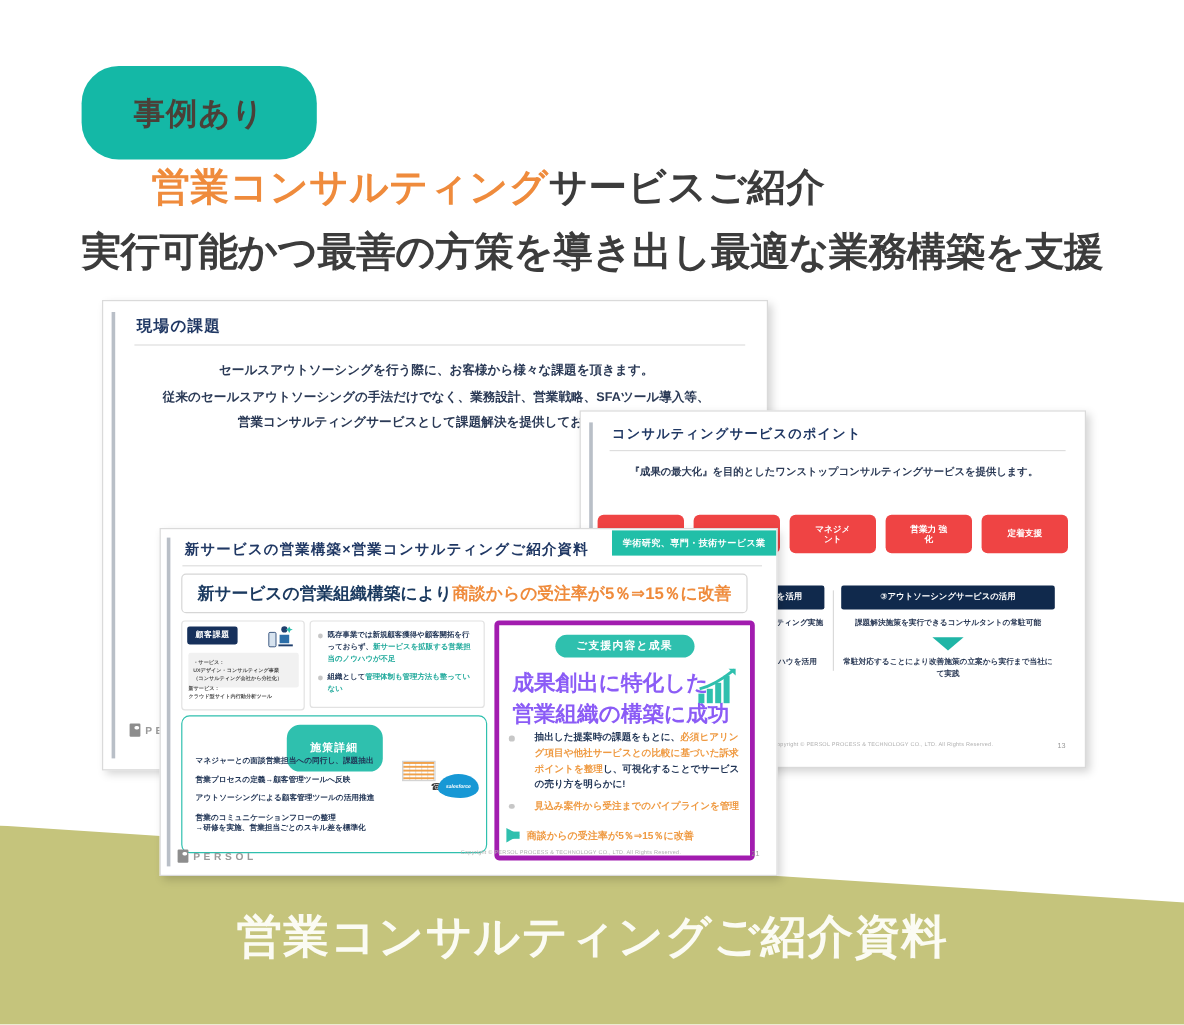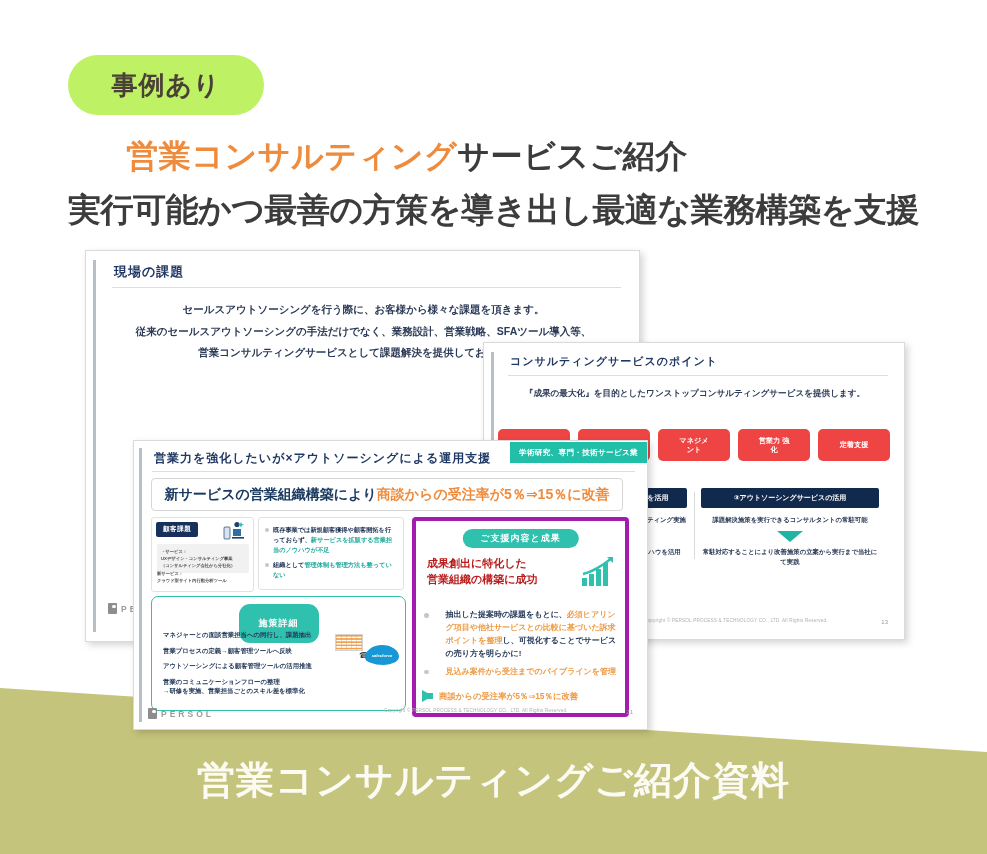--- a/index.html
+++ b/index.html
@@ -17,22 +17,22 @@
   
   .olive-band{
     position:absolute;left:0;top:660px;width:987px;height:194px;
     background:#c5c47c;
     clip-path:polygon(0 28px, 987px 92px, 987px 194px, 0 194px);
   }
 
   
   .badge{
     position:absolute;left:68px;top:55px;
-    width:196px;height:60px;border-radius:31px;
-    background:#bef264;
+    width:196px;height:78px;border-radius:31px;
+    background:#14b8a6;
     display:flex;align-items:center;justify-content:center;
   }
   .badge span{
     font-size:26px;font-weight:bold;color:#4a4038;letter-spacing:1px;
   }
 
   
   .headline{
     position:absolute;left:0;top:135px;width:814px;
     text-align:center;
@@ -233,21 +233,21 @@
     position:absolute;left:278px;top:76px;width:209px;height:192px;
     border:4px solid #a21caf;border-radius:4px;background:#fff;
   }
   .right-cap{
     position:absolute;left:50%;transform:translateX(-50%);top:8px;
     background:#2fc0ae;color:#fff;border-radius:11px;
     font-size:9px;font-weight:bold;padding:3px 18px;letter-spacing:1px;white-space:nowrap;
   }
   .right-head{
     position:absolute;left:11px;top:35px;
-    font-size:11px;font-weight:bold;line-height:1.45;color:#b91c1c;
+    font-size:18px;font-weight:bold;line-height:1.45;color:#8b5cf6;
   }
   .chart-ico{position:absolute;right:9px;top:36px;width:36px;height:30px;}
   .right-bullets{position:absolute;left:8px;top:88px;right:8px;}
   .rb{display:flex;gap:5px;margin-bottom:5px;}
   .rb .dot{flex:0 0 auto;width:4.5px;height:4.5px;border-radius:50%;background:#c7c7c7;margin-top:4px;}
   .rb .tx{font-size:8px;font-weight:bold;line-height:1.62;color:#1f3354;margin-left:12px;}
   .rb .tx .org{color:#ef9a42;}
   .arrow-line{position:absolute;left:6px;bottom:11px;display:flex;align-items:center;gap:6px;}
   .arrow-ico{
     width:0;height:0;border-top:6px solid transparent;border-bottom:6px solid transparent;
@@ -321,21 +321,21 @@
         <div class="tri"></div>
         <div class="mid-col-foot">常駐対応することにより改善施策の立案から実行まで当社にて実践</div>
       </div>
     </div>
     <div class="copy" style="left:160px;bottom:16px;">Copyright © PERSOL PROCESS &amp; TECHNOLOGY CO., LTD. All Rights Reserved.</div>
     <div class="pagenum" style="right:16px;bottom:14px;">13</div>
   </div>
 
   <div class="slide" id="slide-front">
     <div class="slide-accent"></div>
-    <div class="slide-title">営業力を強化したいが×アウトソーシングによる運用支援</div>
+    <div class="slide-title">新サービスの営業構築×営業コンサルティングご紹介資料</div>
     <div class="teal-tag">学術研究、専門・技術サービス業</div>
     <div class="slide-rule"></div>
 
     <div class="result-bar">
       <span>新サービスの営業組織構築により</span>
         <span class="accent">商談からの受注率が5％⇒15％に改善</span>
     </div>
 
     <div class="kadai-box">
       <div class="kadai-tag">顧客課題</div>

